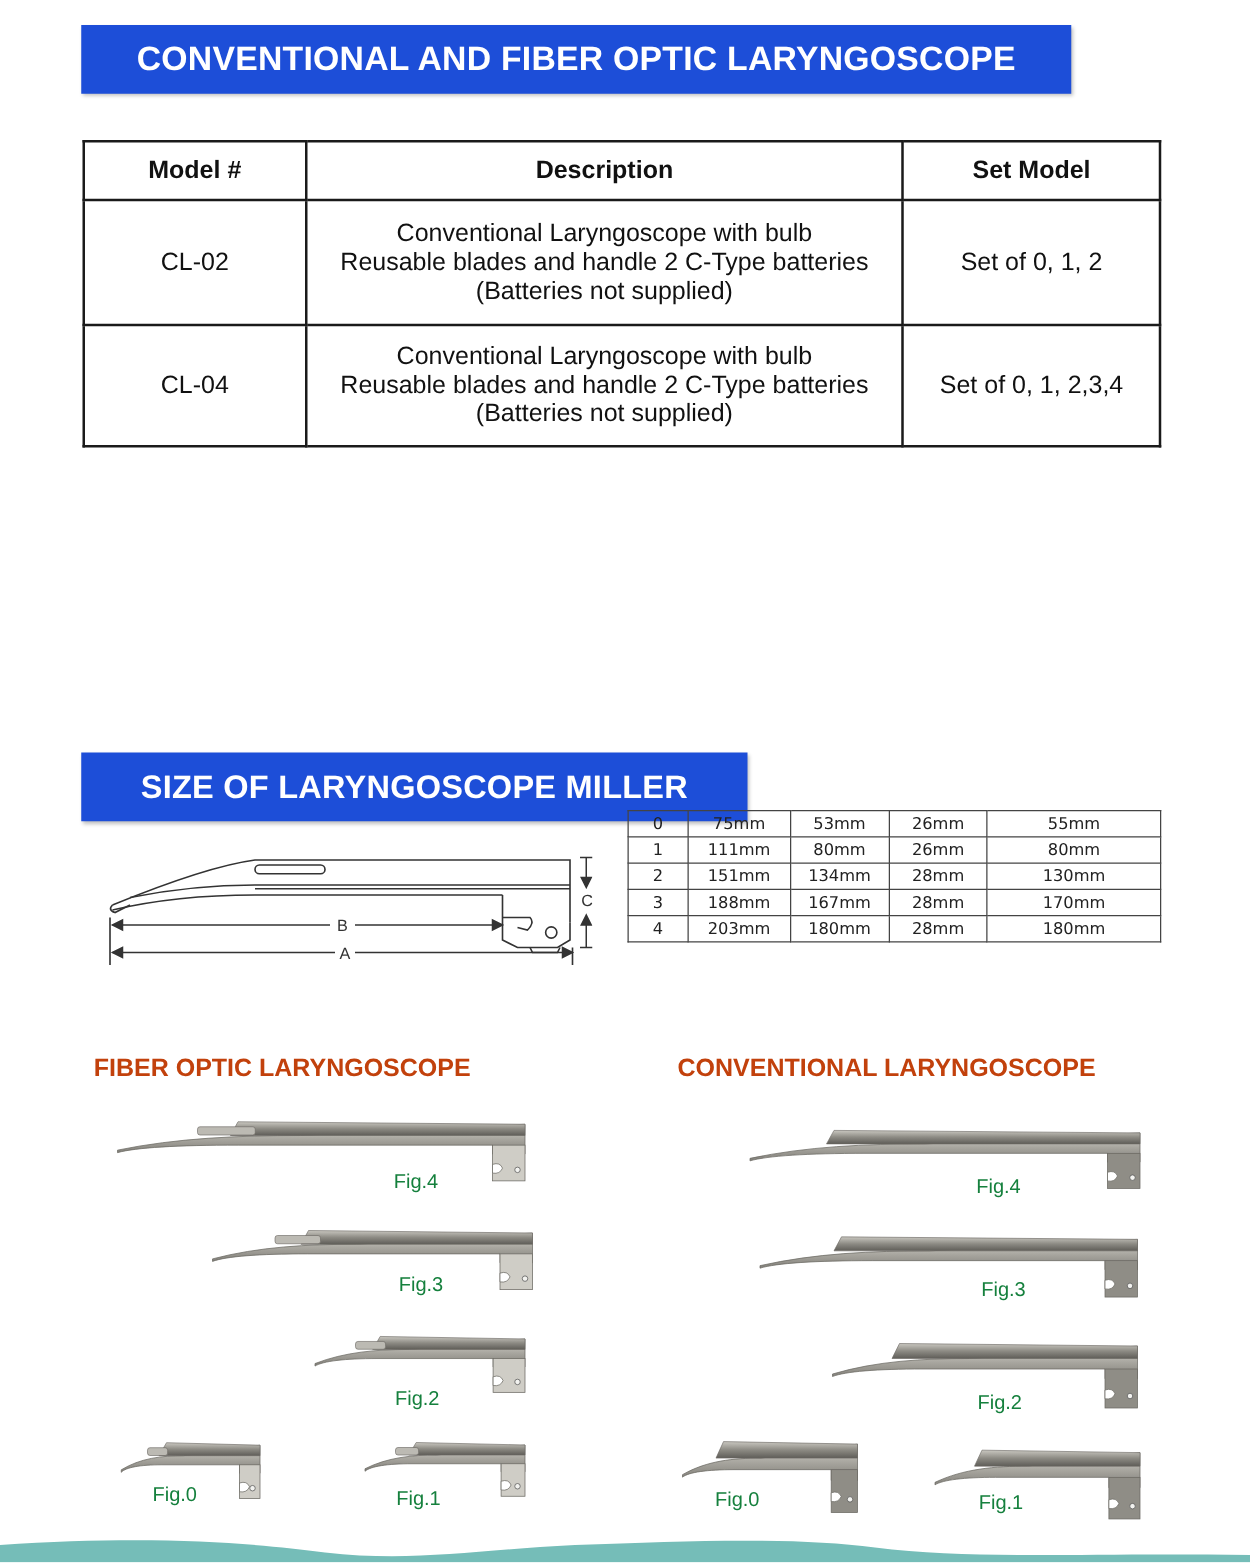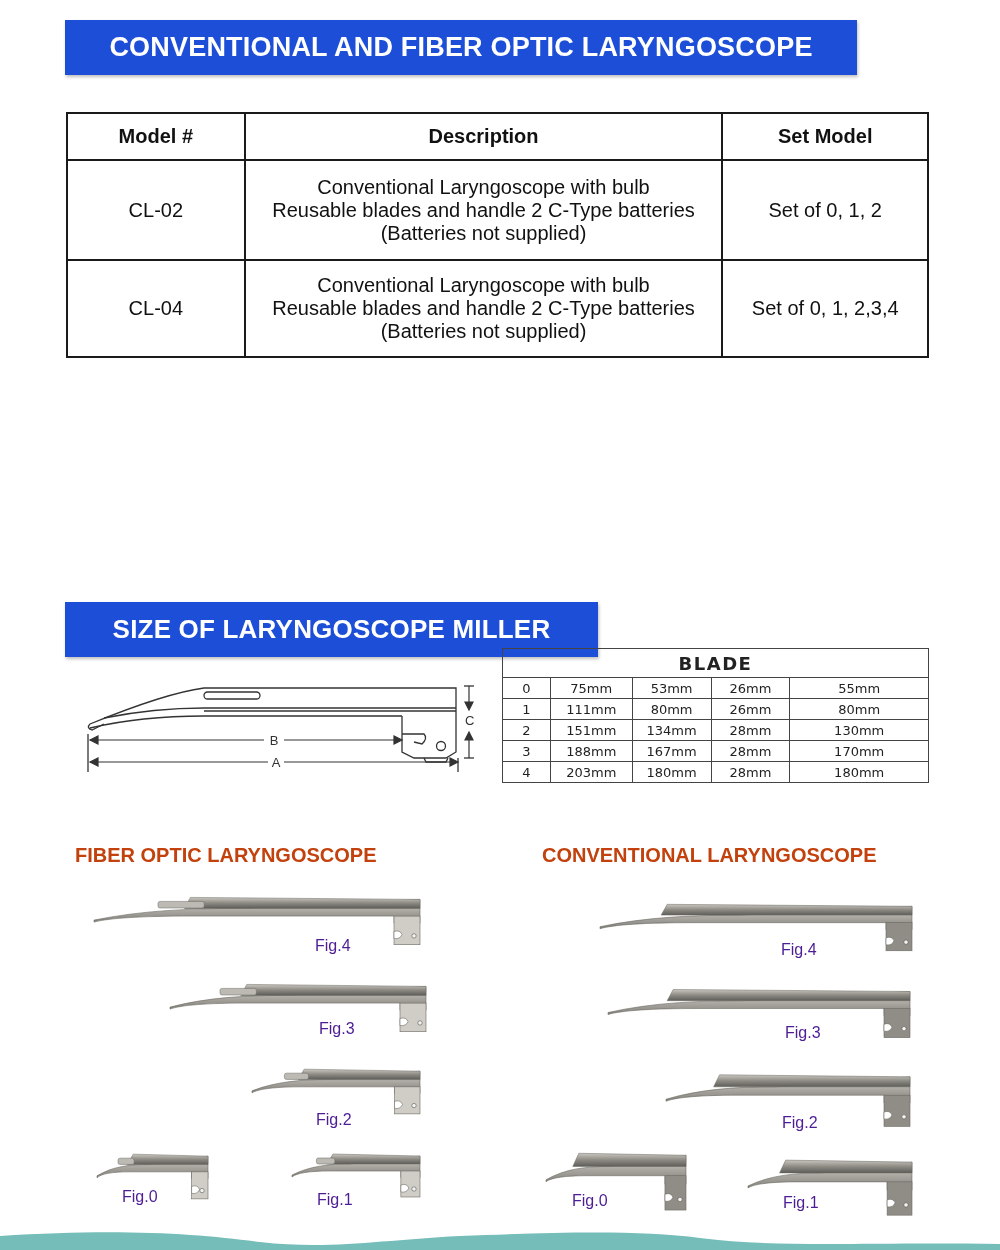--- a/index.html
+++ b/index.html
@@ -56,21 +56,21 @@
 
   .subhead {
     position: absolute; color: #c2410c; font-weight: bold; font-size: 20px;
     font-family: "Liberation Sans", sans-serif; top: 844px;
   }
   #sub1 { left: 75px; }
   #sub2 { left: 542px; }
 
   .blade-img { position: absolute; }
   .fig-label {
-    position: absolute; font-size: 16px; color: #4c1d95;
+    position: absolute; font-size: 16px; color: #15803d;
     font-family: "Liberation Sans", sans-serif;
   }
 
   #wave { position: absolute; left: 0; top: 1226px; width: 1000px; height: 24px; }
 </style>
 </head>
 <body>
 
 <div id="banner1" class="banner">
   <span>CONVENTIONAL AND FIBER OPTIC LARYNGOSCOPE</span>
@@ -160,23 +160,20 @@
 
 <table class="blade">
   <colgroup>
       <col class="s">
       <col class="a">
       <col class="b">
       <col class="c">
       <col class="w">
     </colgroup>
   <thead>
-    <tr>
-        <th class="title" colspan="5">BLADE</th>
-      </tr>
   </thead>
   <tbody id="blade-body">
       <tr>
         <td>0</td>
         <td>75mm</td>
         <td>53mm</td>
         <td>26mm</td>
         <td>55mm</td>
       </tr>
       <tr>

